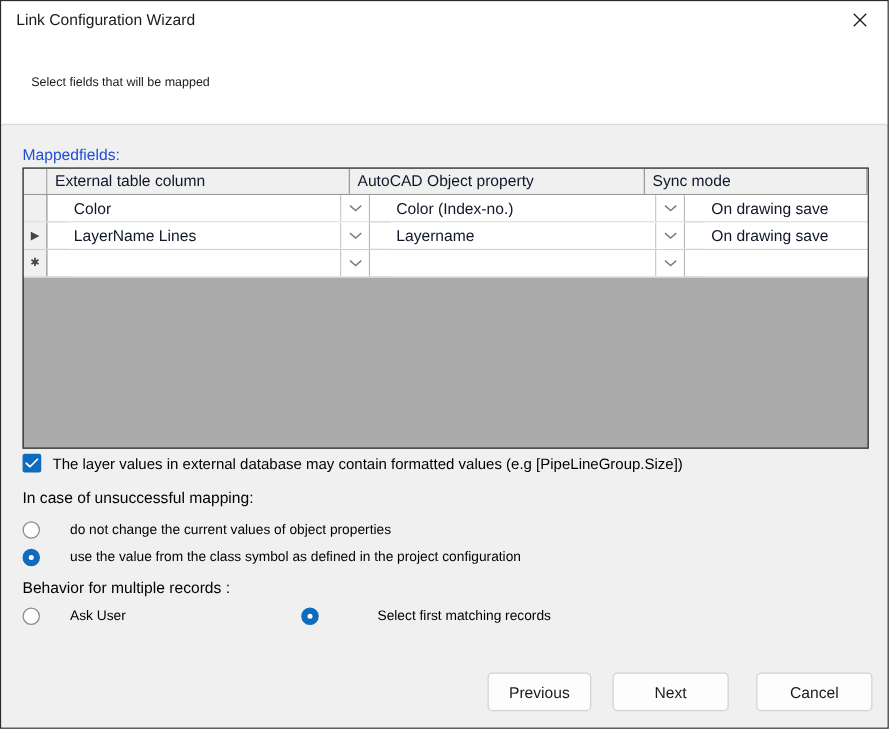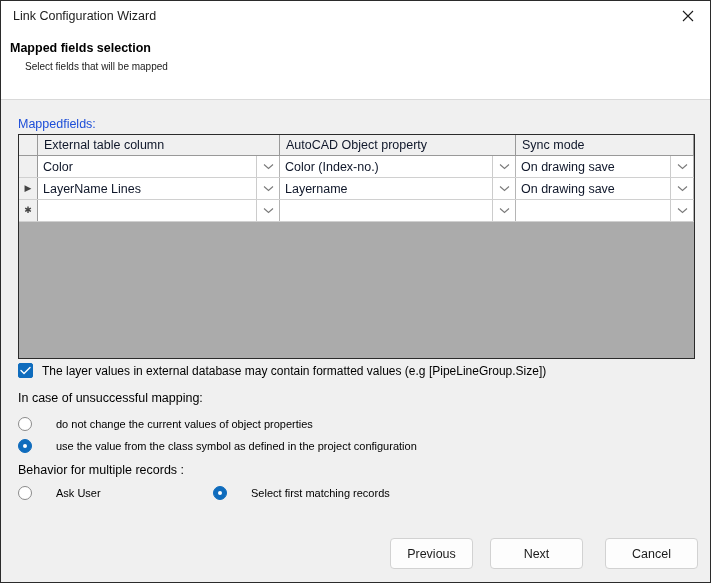--- a/index.html
+++ b/index.html
@@ -127,20 +127,21 @@
     box-sizing: border-box;
     background: #ffffff;
   }
   .grid-row.header-row {
     height: 21px;
     background: #f0f0f0;
     border-bottom: 1px solid #999999;
   }
   .grid-row.data-row {
     border-bottom: 1px solid #d0d0d0;
+    gap: 16px;
   }
   .rowhdr {
     width: 19px;
     flex: 0 0 19px;
     box-sizing: border-box;
     background: #f0f0f0;
     border-right: 1px solid #999999;
     display: flex;
     align-items: center;
     justify-content: center;
@@ -287,21 +288,20 @@
     <div class="close-btn">
       <span>
         <svg width="12" height="12" viewBox="0 0 12 12">
           <path d="M1 1 L11 11 M11 1 L1 11" stroke="#1b1b1b" stroke-width="1.1" fill="none"></path>
         </svg>
       </span>
     </div>
   </div>
 
   <div class="header">
-    <div class="header-title">Mapped fields selection</div>
     <div class="header-sub">Select fields that will be mapped</div>
   </div>
 
   <div class="body">
 
     <div class="section-label">Mappedfields:</div>
 
     <div class="grid">
       <div class="grid-inner">
 
@@ -428,21 +428,21 @@
       <span class="radio-label">use the value from the class symbol as defined in the project configuration</span>
     </div>
 
     <div class="group-label" style="left:17px; top:362px;">Behavior for multiple records :</div>
 
     <div class="radio-row" style="left:17px; top:385px;">
       <span class="radio"></span>
       <span class="radio-label">Ask User</span>
     </div>
 
-    <div class="radio-row" style="left:212px; top:385px;">
+    <div class="radio-row" style="left:240px; top:385px;gap:23px;">
       <span class="radio on"></span>
       <span class="radio-label">Select first matching records</span>
     </div>
 
     <div class="btn" style="left:389px; top:437px; width:83px;">Previous</div>
     <div class="btn" style="left:489px; top:437px; width:93px;">Next</div>
     <div class="btn" style="left:604px; top:437px; width:93px;">Cancel</div>
 
   </div>
 </div>

